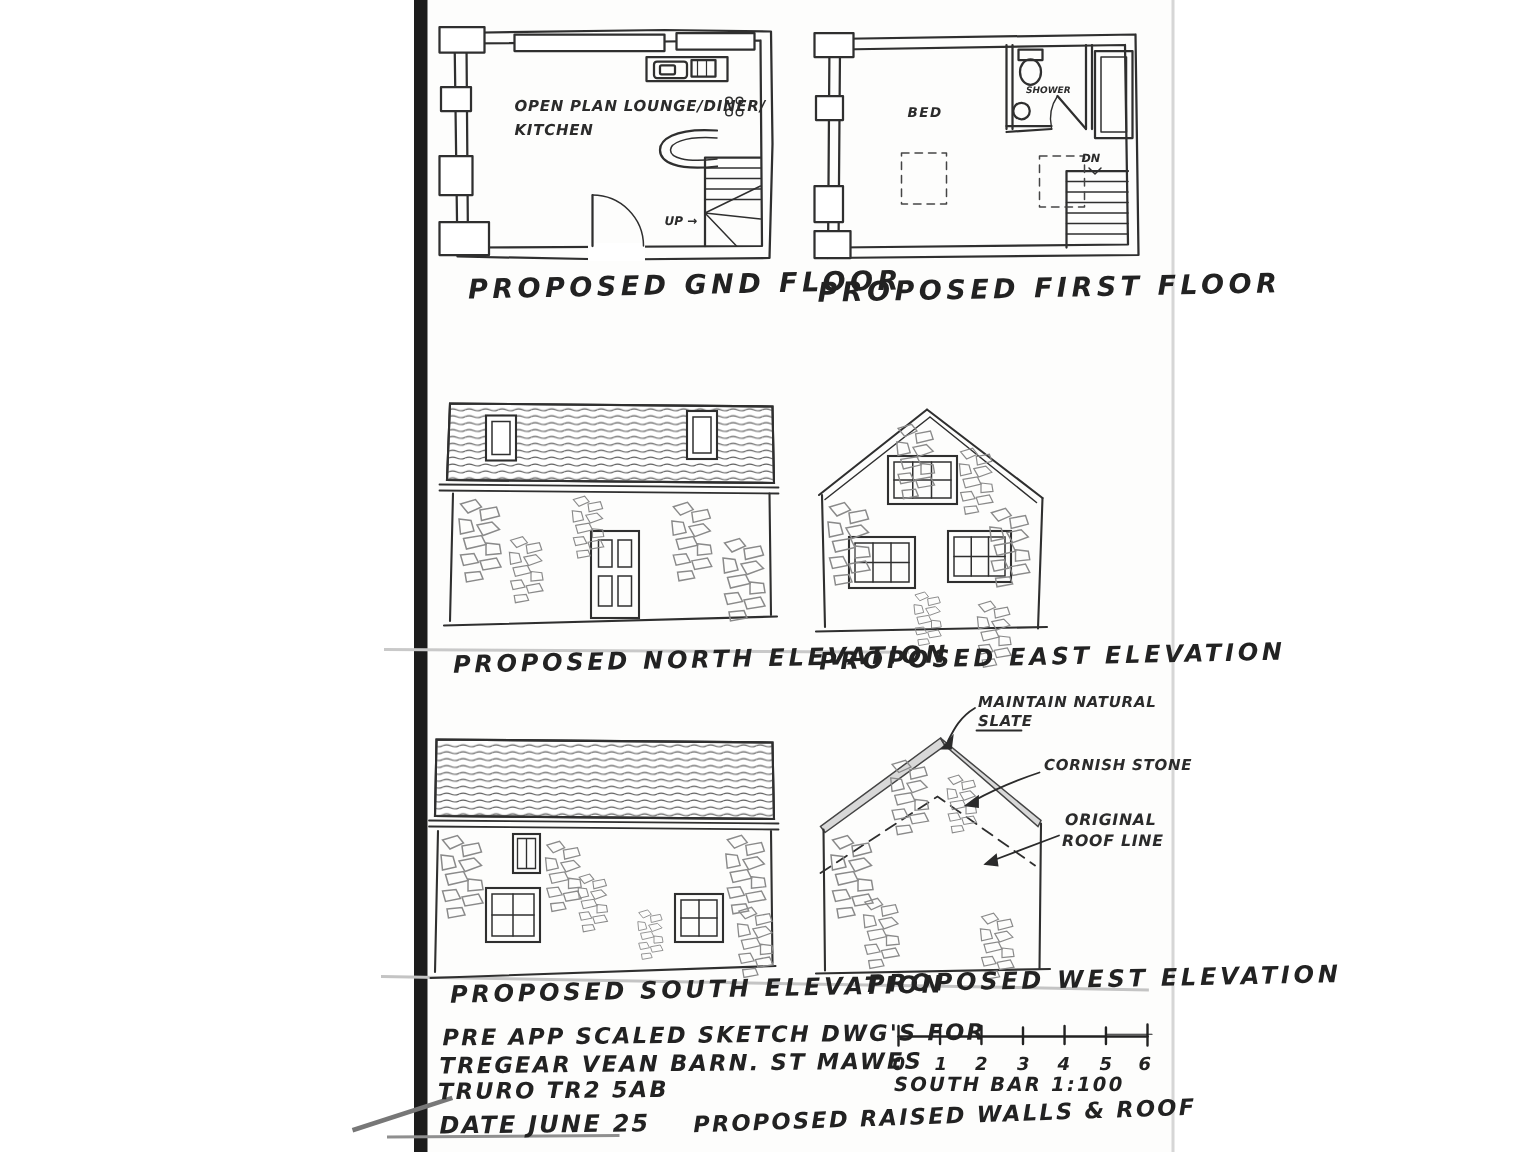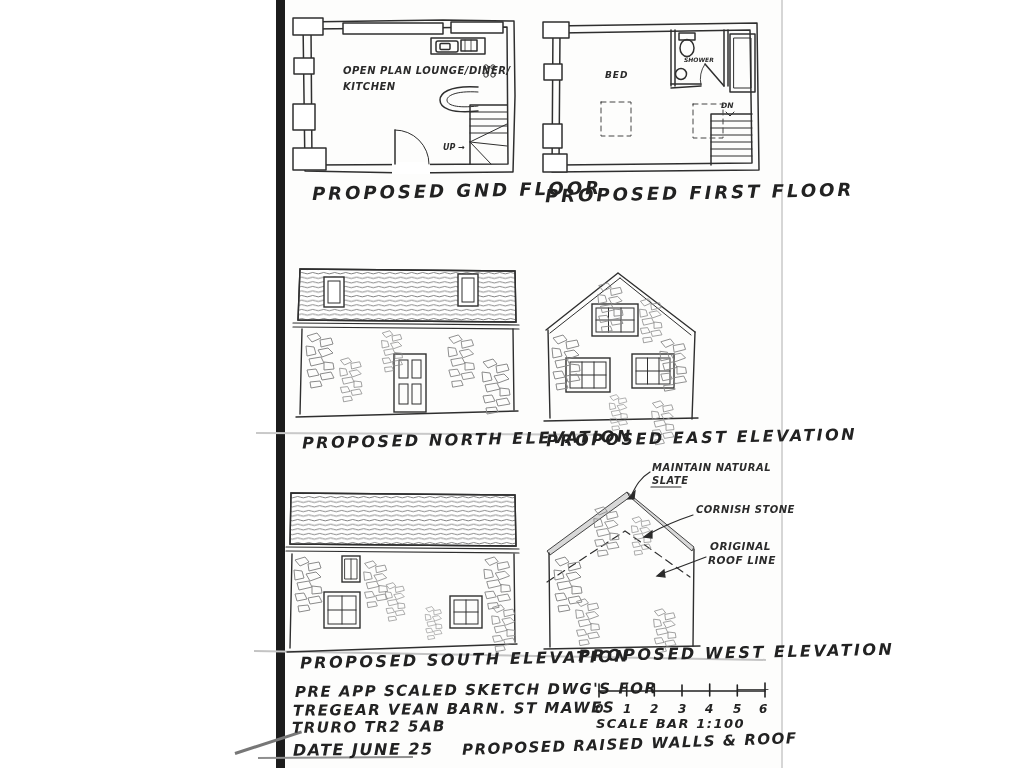--- a/index.html
+++ b/index.html
@@ -285,16 +285,16 @@
     </svg>
     <div style="position:relative;height:14px;">
       <span class="sb-num" style="left:-1px;">0</span>
       <span class="sb-num" style="left:27px;">1</span>
       <span class="sb-num" style="left:54px;">2</span>
       <span class="sb-num" style="left:82px;">3</span>
       <span class="sb-num" style="left:109px;">4</span>
       <span class="sb-num" style="left:137px;">5</span>
       <span class="sb-num" style="left:163px;">6</span>
     </div>
-    <div class="hand" style="font-size:13px;letter-spacing:1.5px;margin-top:0;">SCALE BAR 1:100</div>
+    <div class="hand" style="font-size:13px;letter-spacing:1.5px;margin-top:0;">SOUTH BAR 1:100</div>
   </div>
 
 </div>
 
 </body></html>

